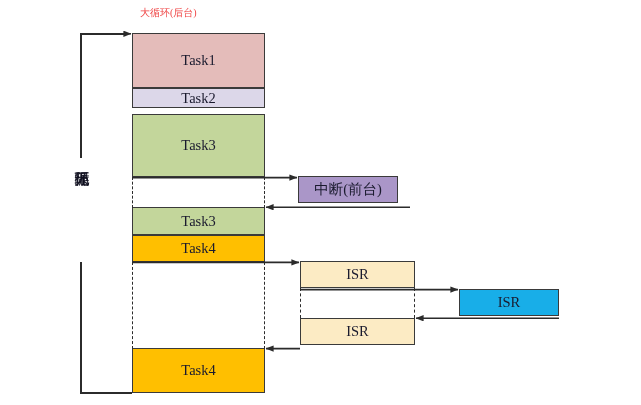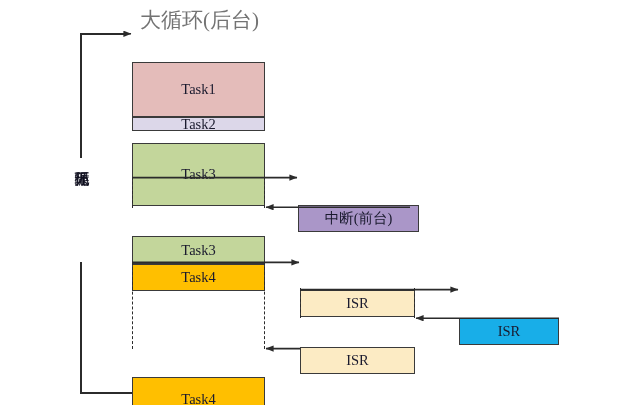--- a/index.html
+++ b/index.html
@@ -12,28 +12,27 @@
   #stage{position:relative;width:641px;height:405px;}
 
   .box{
     position:absolute;
     box-sizing:border-box;
     border:1.2px solid #3a3a3a;
     display:flex;align-items:center;justify-content:center;
     font-family:"Liberation Serif", serif;
     color:#1a1a2e;
     white-space:nowrap;
-    margin-top:29px;
   }
   .box.en{font-size:14.5px;}
   .label{
     position:absolute;
     font-family:"Liberation Serif","DejaVu Serif",serif;
-    font-size:21px;
-    color:#737373;
+    font-size:10px;
+    color:#ef4444;
     white-space:nowrap;
   }
   .vlabel{
     position:absolute;
     font-family:"Liberation Serif","DejaVu Serif",serif;
     font-size:15px;
     color:#101020;
     white-space:nowrap;
     writing-mode:vertical-rl;
     text-orientation:upright;
@@ -55,37 +54,37 @@
 
   <div class="solid-line" style="left:80px;top:33px;width:1.6px;height:361px;"></div>
   <div class="solid-line" style="left:80px;top:33px;width:48px;height:1.6px;"></div>
   <div class="solid-line" style="left:80px;top:392px;width:52px;height:1.6px;"></div>
 
   <div style="position:absolute;left:72px;top:158px;width:18px;height:104px;background:#ffffff;"></div>
   <div class="vlabel" style="left:72px;top:160px;">无限循环</div>
 
   <div class="box en" style="left:132px;top:33px;width:133px;height:55px;background:#E4BCBA;">Task1</div>
 
-  <div class="box en" style="left:132px;top:88px;width:133px;height:14px;background:#DCD7E9;">Task2</div>
+  <div class="box en" style="left:132px;top:88px;width:133px;height:20px;background:#DCD7E9;">Task2</div>
 
   <div class="box en" style="left:132px;top:114px;width:133px;height:63px;background:#C3D69B;">Task3</div>
 
   <div class="box en" style="left:132px;top:207px;width:133px;height:28px;background:#C3D69B;">Task3</div>
 
   <div class="box en" style="left:132px;top:235px;width:133px;height:27px;background:#FFBF00;">Task4</div>
 
   <div class="box en" style="left:132px;top:348px;width:133px;height:45px;background:#FFBF00;">Task4</div>
 
   <div class="dash-v" style="left:132px;top:177px;height:31px;"></div>
   <div class="dash-v" style="left:264px;top:177px;height:31px;"></div>
 
   <div class="dash-v" style="left:132px;top:262px;height:87px;"></div>
   <div class="dash-v" style="left:264px;top:262px;height:87px;"></div>
 
-  <div class="box" style="left:298px;top:176px;width:121px;height:27px;background:#AA96C8;font-size:14.5px;">中断(前台)</div>
+  <div class="box" style="left:298px;top:176px;width:100px;height:27px;background:#AA96C8;font-size:14.5px;">中断(前台)</div>
 
   <div class="box en" style="left:300px;top:261px;width:115px;height:27px;background:#FCEBC4;">ISR</div>
 
   <div class="box en" style="left:300px;top:318px;width:115px;height:27px;background:#FCEBC4;">ISR</div>
 
   <div class="dash-v" style="left:300px;top:288px;height:30px;"></div>
   <div class="dash-v" style="left:414px;top:288px;height:30px;"></div>
 
 
   <div class="box en" style="left:459px;top:289px;width:100px;height:27px;background:#18AEE8;">ISR</div>

